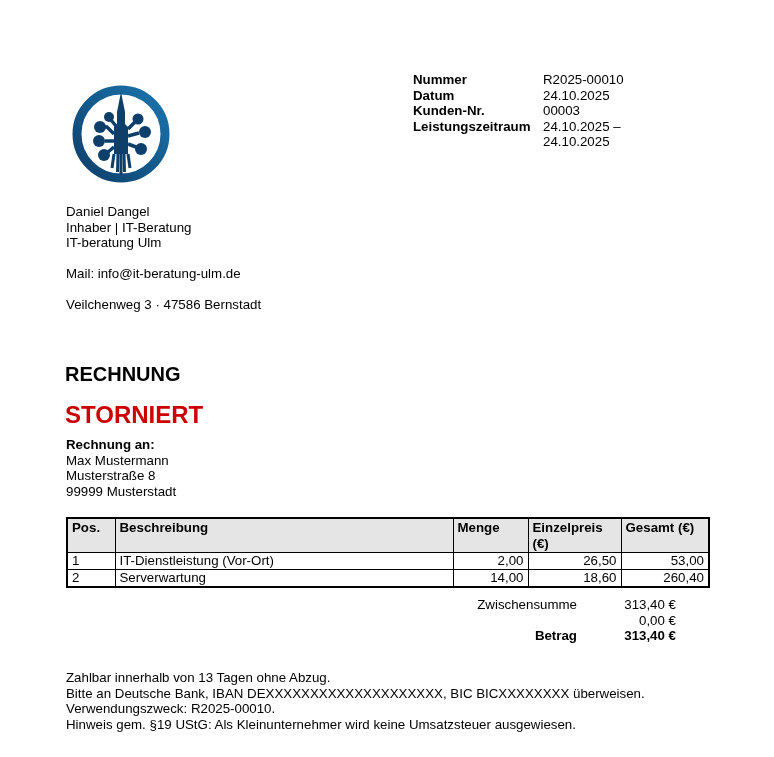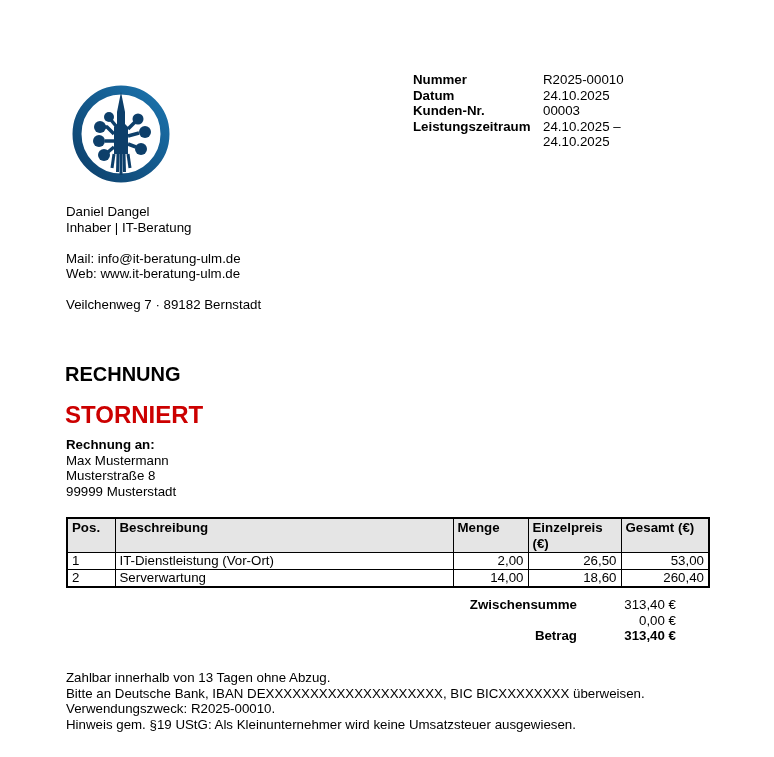--- a/index.html
+++ b/index.html
@@ -41,21 +41,21 @@
   .col-pos{width:48px;}
   .col-desc{width:338px;}
   .col-qty{width:75px;}
   .col-unit{width:93px;}
   .col-total{width:88px;}
   td.num{text-align:right;padding-left:8px;}
 
   
   .totals{left:457px;top:597px;width:219px;}
   .totals .row{display:flex;align-items:flex-start;}
-  .totals .tlabel{width:120px;text-align:right;font-weight:bold;}
+  .totals .tlabel{width:120px;text-align:right;}
   .totals .tvalue{flex:1;text-align:right;}
   .totals .bold{font-weight:bold;justify-content:space-between;}
 
   
   .footer{left:66px;top:670px;width:660px;}
 </style>
 </head>
 <body>
 
 <div class="abs logo">
@@ -107,25 +107,25 @@
   <div class="value">24.10.2025</div>
   <div class="label">Kunden-Nr.</div>
   <div class="value">00003</div>
   <div class="label">Leistungszeitraum</div>
   <div class="value">24.10.2025 – 24.10.2025</div>
 </div>
 
 <div class="abs sender">
   <div class="line">Daniel Dangel</div>
   <div class="line">Inhaber | IT-Beratung</div>
+  <div class="line">IT-beratung Ulm</div>
   <div class="line"></div>
   <div class="line">Mail: info@it-beratung-ulm.de</div>
-  <div class="line">Web: www.it-beratung-ulm.de</div>
   <div class="line"></div>
-  <div class="line">Veilchenweg 7 · 89182 Bernstadt</div>
+  <div class="line">Veilchenweg 3 · 47586 Bernstadt</div>
 </div>
 
 <div class="abs doc-title">RECHNUNG</div>
 <div class="abs status">STORNIERT</div>
 
 <div class="abs billto">
   <div class="line label">Rechnung an:</div>
   <div class="line">Max Mustermann</div>
   <div class="line">Musterstraße 8</div>
   <div class="line">99999 Musterstadt</div>

